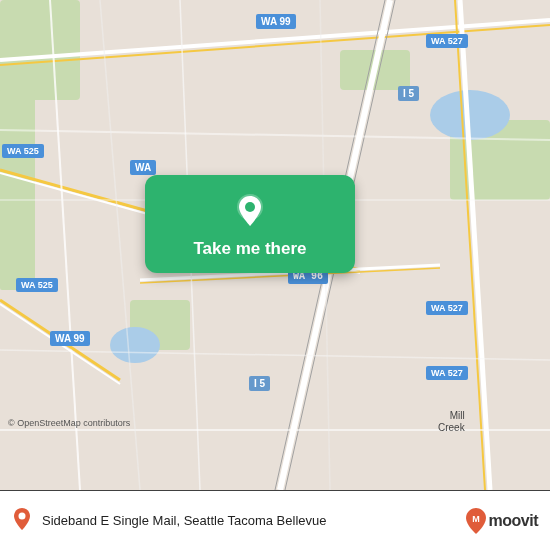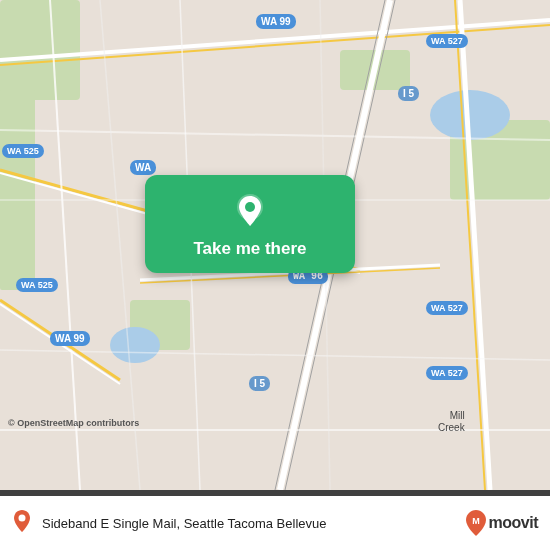--- a/index.html
+++ b/index.html
@@ -46,49 +46,48 @@
     }
 
     
     .map-label {
       position: absolute;
       background-color: #f5c842;
       color: #4a3a00;
       font-size: 10px;
       font-weight: bold;
       padding: 2px 5px;
-      border-radius: 7px;
+      border-radius: 2px;
       white-space: nowrap;
       z-index: 10;
     }
     .map-label-highway {
       background-color: #4a90d9;
       color: #ffffff;
     }
 
     
     #bottom-bar {
       width: 550px;
       height: 60px;
       background-color: #ffffff;
-      border-top: 6px solid #404040;
+      border-top: 1px solid #404040;
       display: flex;
       align-items: center;
       padding: 0 12px;
       gap: 10px;
     }
 
     #copyright {
       position: absolute;
       bottom: 62px;
       left: 8px;
       font-size: 9px;
       color: #555;
       z-index: 10;
-      font-weight: bold;
     }
 
     #bottom-bar .location-icon-wrap {
       flex-shrink: 0;
     }
 
     #bottom-bar .location-text {
       flex: 1;
       font-size: 13px;
       color: #222;

